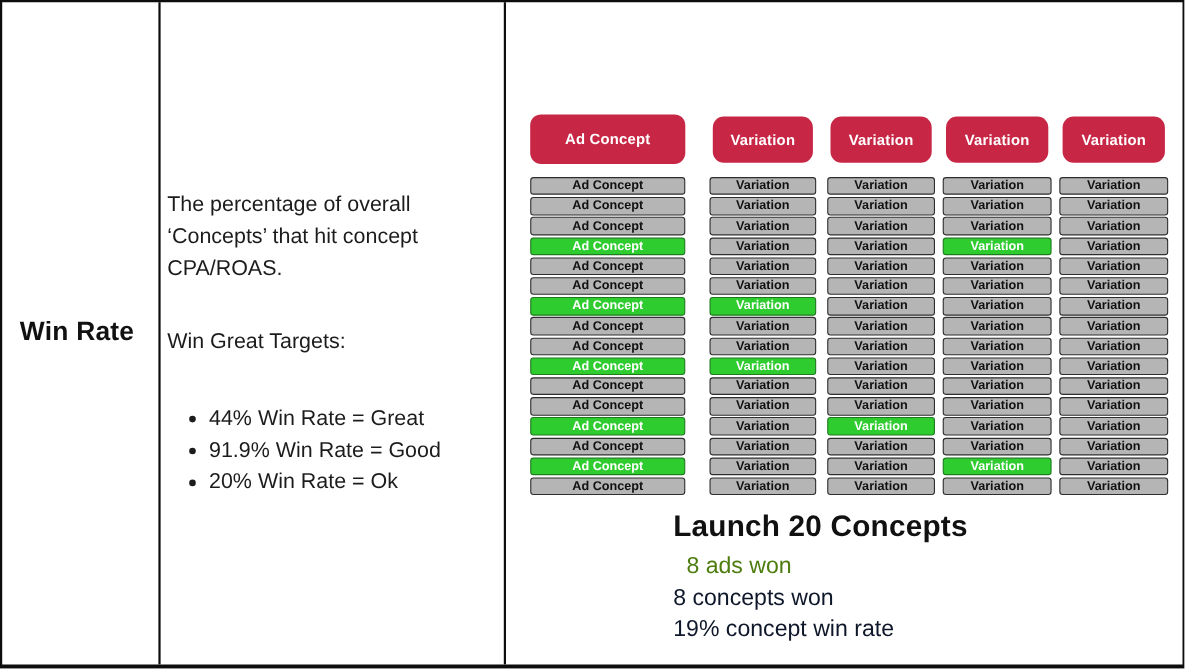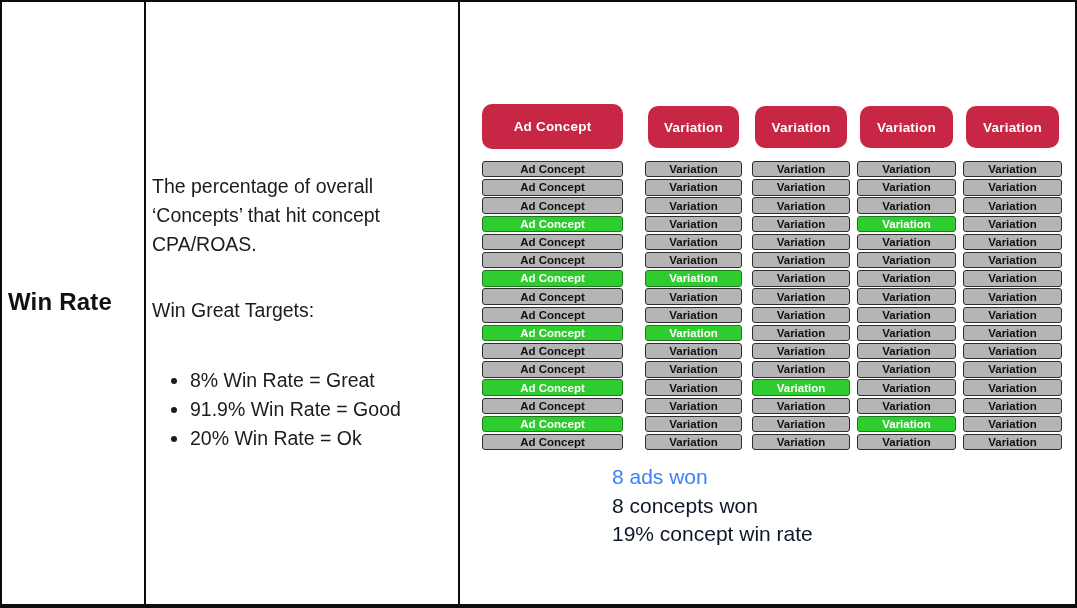--- a/index.html
+++ b/index.html
@@ -11,21 +11,21 @@
     position:absolute;left:0;top:0;right:0;bottom:0;
     border-style:solid;border-color:#0d0d0d;border-width:2px 2px 4px 2px;
     box-sizing:border-box;pointer-events:none;
   }
   .divider{position:absolute;top:2px;bottom:4px;width:2px;background:#0d0d0d;}
   .divider-1{left:144px;}
   .divider-2{left:458px;}
 
   
   .label-cell{
-    position:absolute;left:2px;top:2px;width:116px;height:600px;
+    position:absolute;left:12px;top:2px;width:116px;height:600px;
     display:flex;align-items:center;justify-content:center;
   }
   .label-cell span{font-size:24px;font-weight:800;letter-spacing:.2px;color:#111;}
 
   
   .desc-cell{position:absolute;left:152px;top:172px;width:306px;}
   .desc-cell p{margin:0;font-size:19.5px;line-height:29px;color:#1c1c1c;}
   .desc-cell .targets-heading{margin-top:37px;}
   .targets-list{margin:41px 0 0 0;padding:0 0 0 38px;list-style:disc;}
   .targets-list li{font-size:19.5px;line-height:29px;color:#1c1c1c;}
@@ -41,39 +41,39 @@
     box-sizing:border-box;display:flex;align-items:center;justify-content:center;
     font-size:11.5px;font-weight:600;color:#111;overflow:hidden;
   }
   .grid-cell.concept{font-weight:800;}
   .grid-cell.green{background:#2FCC2F;color:#ffffff;font-weight:800;border-color:#1f7a1f;}
 
   
   .summary{position:absolute;left:612px;top:463px;}
   .summary-title{font-size:27px;font-weight:800;color:#111;margin-bottom:7px;letter-spacing:.2px;}
   .summary-line{font-size:21px;line-height:28.5px;color:#0f172a;}
-  .summary-line.muted{color:#3b82f6;}
+  .summary-line.muted{color:#4d7c0f;margin-left:12px;}
 </style>
 </head>
 <body>
 
 <div class="canvas">
   <div class="outer-border"></div>
   <div class="divider divider-1"></div>
   <div class="divider divider-2"></div>
 
   <div class="label-cell">
     <span>Win Rate</span>
   </div>
 
   <div class="desc-cell">
     <p>The percentage of overall ‘Concepts’ that hit concept CPA/ROAS.</p>
     <p class="targets-heading">Win Great Targets:</p>
     <ul class="targets-list" id="targets-list">
-        <li>8% Win Rate = Great</li>
+        <li>44% Win Rate = Great</li>
         <li>91.9% Win Rate = Good</li>
         <li>20% Win Rate = Ok</li>
       </ul>
   </div>
 
   <div id="grid">
       <div class="col-header" style="left: 482px; top: 104px; width: 141px; height: 45px;">Ad Concept</div>
       <div class="grid-cell concept" style="left: 482px; top: 161px; width: 141px; height: 16.4px;">Ad Concept</div>
       <div class="grid-cell concept" style="left: 482px; top: 179.2px; width: 141px; height: 16.4px;">Ad Concept</div>
       <div class="grid-cell concept" style="left: 482px; top: 197.4px; width: 141px; height: 16.4px;">Ad Concept</div>
@@ -154,19 +154,20 @@
       <div class="grid-cell" style="left: 963px; top: 324.8px; width: 99px; height: 16.4px;">Variation</div>
       <div class="grid-cell" style="left: 963px; top: 343px; width: 99px; height: 16.4px;">Variation</div>
       <div class="grid-cell" style="left: 963px; top: 361.2px; width: 99px; height: 16.4px;">Variation</div>
       <div class="grid-cell" style="left: 963px; top: 379.4px; width: 99px; height: 16.4px;">Variation</div>
       <div class="grid-cell" style="left: 963px; top: 397.6px; width: 99px; height: 16.4px;">Variation</div>
       <div class="grid-cell" style="left: 963px; top: 415.8px; width: 99px; height: 16.4px;">Variation</div>
       <div class="grid-cell" style="left: 963px; top: 434px; width: 99px; height: 16.4px;">Variation</div>
     </div>
 
   <div class="summary">
+    <div class="summary-title">Launch 20 Concepts</div>
     <div id="summary-lines">
         <div class="summary-line muted">8 ads won</div>
         <div class="summary-line">8 concepts won</div>
         <div class="summary-line">19% concept win rate</div>
       </div>
   </div>
 </div>
 
 </body></html>

